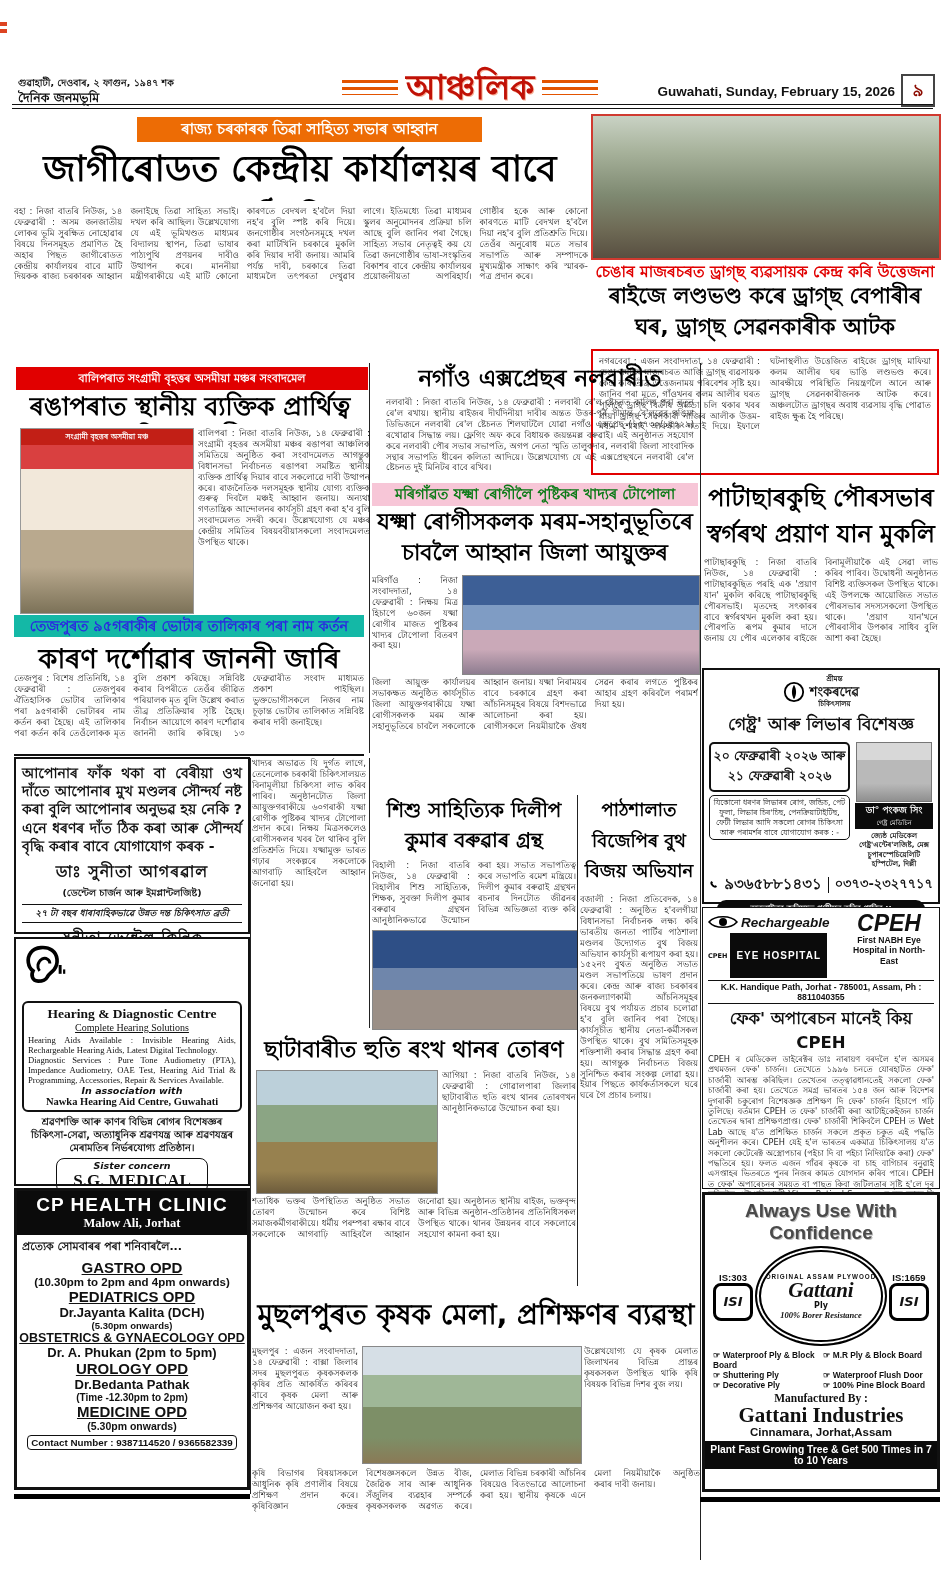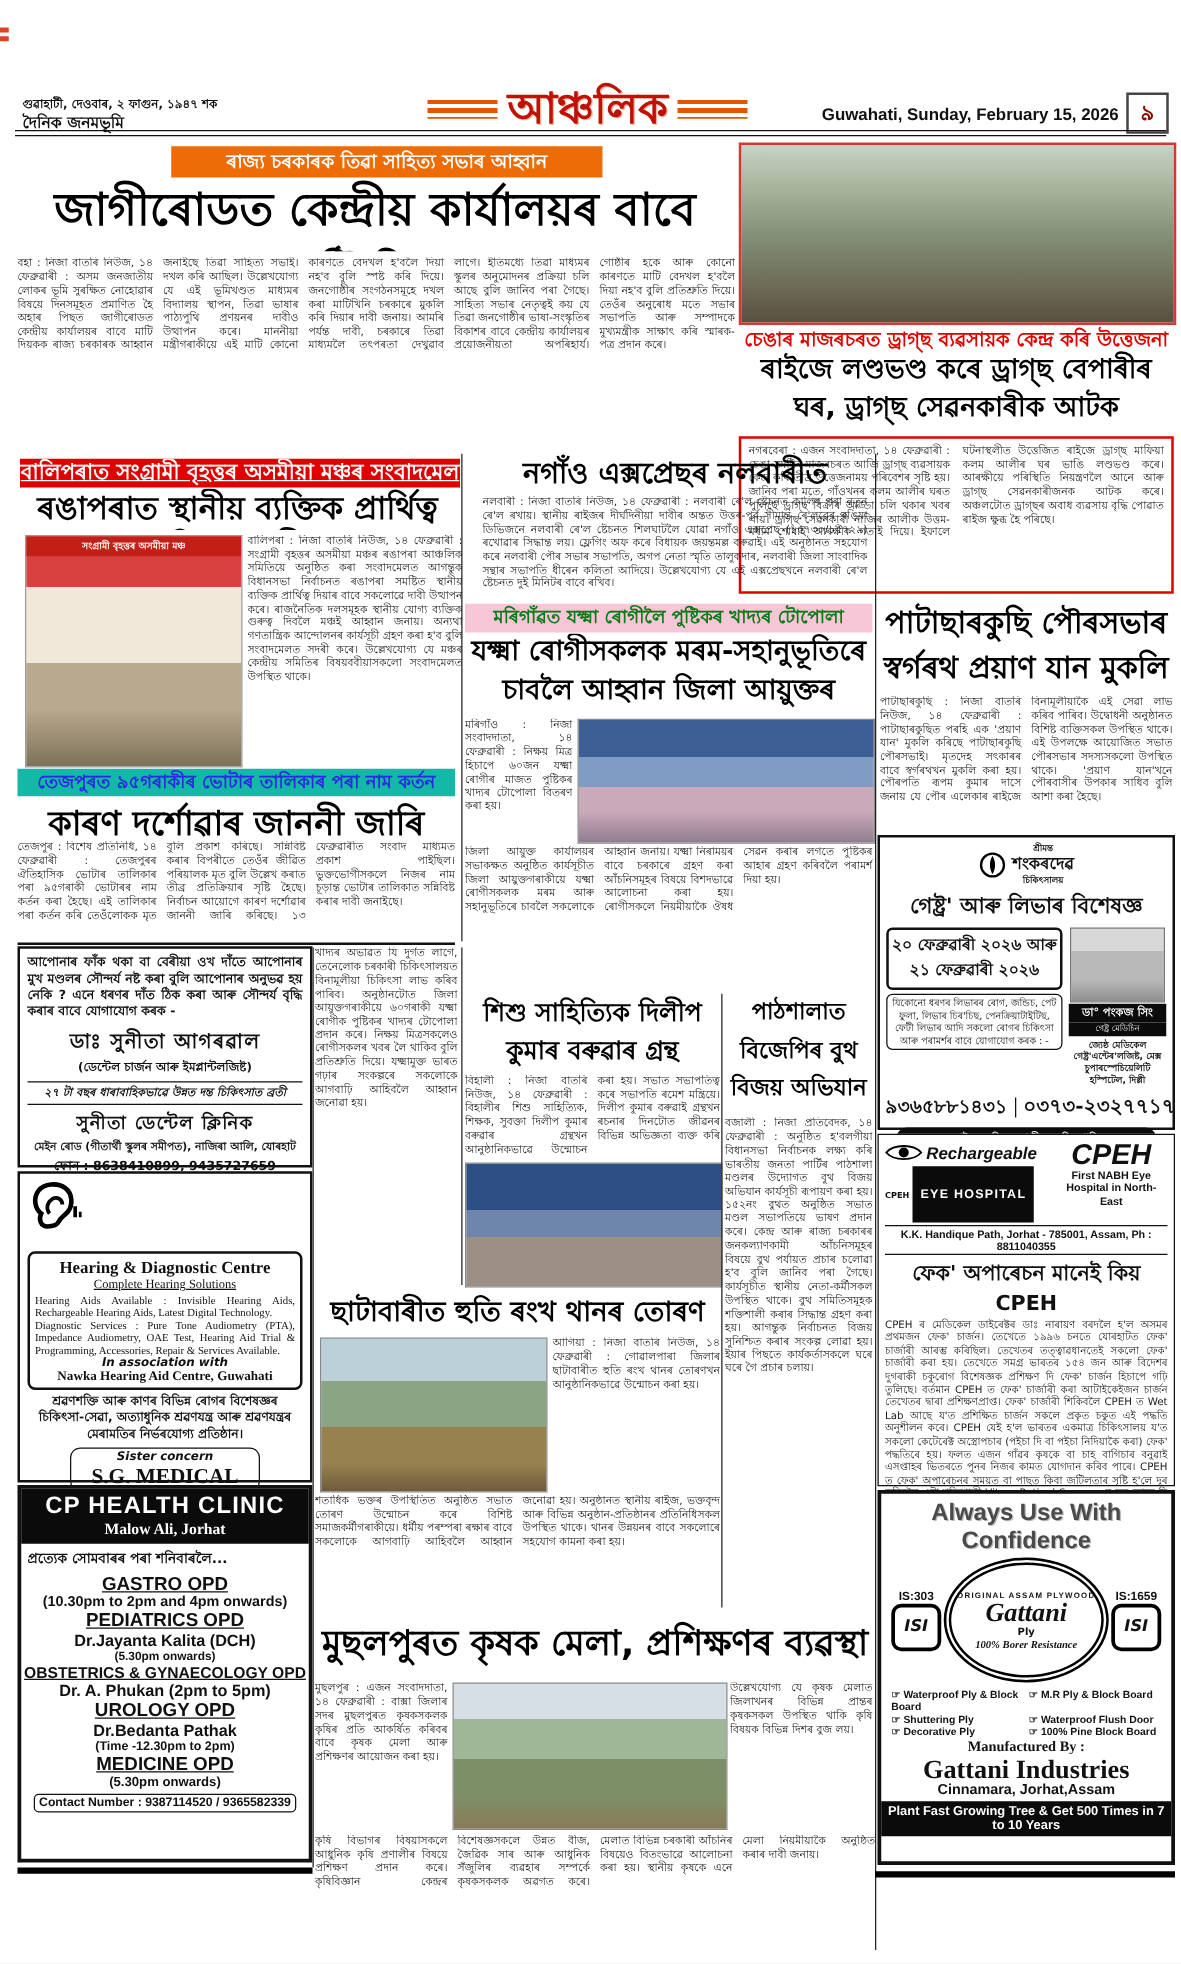--- a/index.html
+++ b/index.html
@@ -59,21 +59,21 @@
 
   <div class="abs kicker" style="left:137px;top:117px;width:345px;height:25px;line-height:25px;background:#ed6c05;color:#fff;font-size:15px;">ৰাজ্য চৰকাৰক তিৱা সাহিত্য সভাৰ আহ্বান</div>
   <div class="abs hl center" style="left:10px;top:143px;width:580px;height:58px;font-size:36px;line-height:1.45;">জাগীৰোডত কেন্দ্ৰীয় কাৰ্যালয়ৰ বাবে মাটি দিয়ক</div>
   <div class="abs txt" style="left:14px;top:206px;width:574px;height:150px;column-count:5;column-gap:8px;">বহা : নিজা বাতৰি নিউজ, ১৪ ফেব্ৰুৱাৰী : অসম জনজাতীয় লোকৰ ভূমি সুৰক্ষিত নোহোৱাৰ বিষয়ে দিনসমূহত প্ৰমাণিত হৈ অহাৰ পিছত জাগীৰোডত কেন্দ্ৰীয় কাৰ্যালয়ৰ বাবে মাটি দিয়কক ৰাজ্য চৰকাৰক আহ্বান জনাইছে তিৱা সাহিত্য সভাই। দখল কৰি আছিল। উল্লেখযোগ্য যে এই ভূমিখণ্ডত মাধ্যমৰ বিদ্যালয় স্থাপন, তিৱা ভাষাৰ পাঠ্যপুথি প্ৰণয়নৰ দাবীও উত্থাপন কৰে। মাননীয়া মন্ত্ৰীগৰাকীয়ে এই মাটি কোনো কাৰণতে বেদখল হ'বলৈ দিয়া নহ'ব বুলি স্পষ্ট কৰি দিয়ে। জনগোষ্ঠীৰ সংগঠনসমূহে দখল কৰা মাটিখিনি চৰকাৰে মুকলি কৰি দিয়াৰ দাবী জনায়। আমৰি পৰ্যন্ত দাবী, চৰকাৰে তিৱা মাধ্যমলৈ তৎপৰতা দেখুৱাব লাগে। ইতিমধ্যে তিৱা মাধ্যমৰ স্কুলৰ অনুমোদনৰ প্ৰক্ৰিয়া চলি আছে বুলি জানিব পৰা গৈছে। সাহিত্য সভাৰ নেতৃত্বই কয় যে তিৱা জনগোষ্ঠীৰ ভাষা-সংস্কৃতিৰ বিকাশৰ বাবে কেন্দ্ৰীয় কাৰ্যালয়ৰ প্ৰয়োজনীয়তা অপৰিহাৰ্য। গোষ্ঠীৰ হকে আৰু কোনো কাৰণতে মাটি বেদখল হ'বলৈ দিয়া নহ'ব বুলি প্ৰতিশ্ৰুতি দিয়ে। তেওঁৰ অনুৰোধ মতে সভাৰ সভাপতি আৰু সম্পাদকে মুখ্যমন্ত্ৰীক সাক্ষাৎ কৰি স্মাৰক-পত্ৰ প্ৰদান কৰে।</div>
 
   <div class="abs photo ph-crowd" style="left:591px;top:114px;width:346px;height:142px;border:2px solid #d03a30;"></div>
   <div class="abs kicker" style="left:591px;top:260px;width:348px;font-size:15.5px;color:#e10000;">চেঙাৰ মাজৰচৰত ড্ৰাগ্ছ ব্যৱসায়ক কেন্দ্ৰ কৰি উত্তেজনা</div>
   <div class="abs hl center" style="left:591px;top:280px;width:348px;height:64px;font-size:21.5px;line-height:1.45;">ৰাইজে লণ্ডভণ্ড কৰে ড্ৰাগ্ছ বেপাৰীৰ ঘৰ, ড্ৰাগ্ছ সেৱনকাৰীক আটক</div>
   <div class="abs txt" style="left:591px;top:349px;width:332px;height:112px;border:2px solid #e10000;padding:5px 6px;column-count:2;column-gap:10px;">নগৰবেৰা : এজন সংবাদদাতা, ১৪ ফেব্ৰুৱাৰী : চেঙা সমষ্টিৰ মাজৰচৰত আজি ড্ৰাগ্ছ ব্যৱসায়ক কেন্দ্ৰ কৰি তীব্ৰ উত্তেজনাময় পৰিবেশৰ সৃষ্টি হয়। জানিব পৰা মতে, গাঁওখনৰ কলম আলীৰ ঘৰত পুলিছে ড্ৰাগ্ছ বিক্ৰীৰ আড্ডা চলি থকাৰ খবৰ পায়। ড্ৰাগ্ছ সেৱনকাৰী নাজিৰ আলীক উত্তম-মধ্যম শোধাই আৰক্ষীক গতাই দিয়ে। ইফালে ঘটনাস্থলীত উত্তেজিত ৰাইজে ড্ৰাগ্ছ মাফিয়া কলম আলীৰ ঘৰ ভাঙি লণ্ডভণ্ড কৰে। আৰক্ষীয়ে পৰিস্থিতি নিয়ন্ত্ৰণলৈ আনে আৰু ড্ৰাগ্ছ সেৱনকাৰীজনক আটক কৰে। অঞ্চলটোত ড্ৰাগ্ছৰ অবাধ ব্যৱসায় বৃদ্ধি পোৱাত ৰাইজ ক্ষুব্ধ হৈ পৰিছে।</div>
 
-  <div class="abs kicker" style="left:16px;top:367px;width:352px;height:23px;line-height:23px;background:#e10000;color:#fff;font-size:17px;text-decoration:underline;">বালিপৰাত সংগ্ৰামী বৃহত্তৰ অসমীয়া মঞ্চৰ সংবাদমেল</div>
+  <div class="abs kicker" style="left:16px;top:367px;width:352px;height:23px;line-height:23px;background:#e10000;color:#fff;font-size:11px;">বালিপৰাত সংগ্ৰামী বৃহত্তৰ অসমীয়া মঞ্চৰ সংবাদমেল</div>
   <div class="abs hl center" style="left:8px;top:391px;width:364px;height:33px;font-size:25px;line-height:1.25;">ৰঙাপৰাত স্থানীয় ব্যক্তিক প্ৰাৰ্থিত্ব দিয়াৰ দাবী</div>
   <div class="abs photo ph-banner" style="left:20px;top:428px;width:172px;height:184px;border:1px solid #999;">
     <div class="banner-strip">সংগ্ৰামী বৃহত্তৰ অসমীয়া মঞ্চ</div>
   </div>
   <div class="abs txt" style="left:198px;top:428px;width:172px;height:184px;">বালিপৰা : নিজা বাতৰি নিউজ, ১৪ ফেব্ৰুৱাৰী : সংগ্ৰামী বৃহত্তৰ অসমীয়া মঞ্চৰ ৰঙাপৰা আঞ্চলিক সমিতিয়ে অনুষ্ঠিত কৰা সংবাদমেলত আগন্তুক বিধানসভা নিৰ্বাচনত ৰঙাপৰা সমষ্টিত স্থানীয় ব্যক্তিক প্ৰাৰ্থিত্ব দিয়াৰ বাবে সকলোৱে দাবী উত্থাপন কৰে। ৰাজনৈতিক দলসমূহক স্থানীয় যোগ্য ব্যক্তিক গুৰুত্ব দিবলৈ মঞ্চই আহ্বান জনায়। অন্যথা গণতান্ত্ৰিক আন্দোলনৰ কাৰ্যসূচী গ্ৰহণ কৰা হ'ব বুলি সংবাদমেলত সদৰী কৰে। উল্লেখযোগ্য যে মঞ্চৰ কেন্দ্ৰীয় সমিতিৰ বিষয়ববীয়াসকলো সংবাদমেলত উপস্থিত থাকে।</div>
 
   <div class="abs hl center" style="left:386px;top:360px;width:308px;height:33px;font-size:23px;">নগাঁও এক্সপ্ৰেছৰ নলবাৰীত ষ্টপেজ</div>
   <div class="abs txt" style="left:386px;top:397px;width:308px;height:83px;">নলবাৰী : নিজা বাতৰি নিউজ, ১৪ ফেব্ৰুৱাৰী : নলবাৰী ৰে'ল ষ্টেচনত কালিৰ পৰা নতুন ৰে'ল ৰখায়। স্থানীয় ৰাইজৰ দীৰ্ঘদিনীয়া দাবীৰ অন্তত উত্তৰ-পূৰ্ব সীমান্ত ৰে'লৱেৰ ৰঙিয়া ডিভিজনে নলবাৰী ৰে'ল ষ্টেচনত শিলঘাটলৈ যোৱা নগাঁও এক্সপ্ৰেছ (১৫৭৩০/১৫৭২৯) ৰখোৱাৰ সিদ্ধান্ত লয়। ফ্লেগিং অফ কৰে বিধায়ক জয়ন্তমল্ল বৰুৱাই। এই অনুষ্ঠানত সহযোগ কৰে নলবাৰী পৌৰ সভাৰ সভাপতি, অগপ নেতা স্মৃতি তালুকদাৰ, নলবাৰী জিলা সাংবাদিক সন্থাৰ সভাপতি ধীৰেন কলিতা আদিয়ে। উল্লেখযোগ্য যে এই এক্সপ্ৰেছখনে নলবাৰী ৰে'ল ষ্টেচনত দুই মিনিটৰ বাবে ৰখিব।</div>
 
   <div class="abs kicker" style="left:372px;top:483px;width:326px;height:23px;line-height:23px;background:#f7c6d7;color:#0b7a16;font-size:14.5px;">মৰিগাঁৱত যক্ষ্মা ৰোগীলৈ পুষ্টিকৰ খাদ্যৰ টোপোলা</div>
@@ -110,21 +110,21 @@
   <div class="abs txt" style="left:584px;top:1346px;width:114px;height:118px;">উল্লেখযোগ্য যে কৃষক মেলাত জিলাখনৰ বিভিন্ন প্ৰান্তৰ কৃষকসকল উপস্থিত থাকি কৃষি বিষয়ক বিভিন্ন দিশৰ বুজ লয়।</div>
   <div class="abs txt" style="left:252px;top:1468px;width:448px;height:86px;column-count:4;column-gap:8px;">কৃষি বিভাগৰ বিষয়াসকলে আধুনিক কৃষি প্ৰণালীৰ বিষয়ে প্ৰশিক্ষণ প্ৰদান কৰে। কৃষিবিজ্ঞান কেন্দ্ৰৰ বিশেষজ্ঞসকলে উন্নত বীজ, জৈৱিক সাৰ আৰু আধুনিক সঁজুলিৰ ব্যৱহাৰ সম্পৰ্কে কৃষকসকলক অৱগত কৰে। মেলাত বিভিন্ন চৰকাৰী আঁচনিৰ বিষয়েও বিতংভাৱে আলোচনা কৰা হয়। স্থানীয় কৃষকে এনে মেলা নিয়মীয়াকৈ অনুষ্ঠিত কৰাৰ দাবী জনায়।</div>
 
   <div class="abs vr" style="left:369px;top:363px;height:390px;"></div>
   <div class="abs vr" style="left:369px;top:758px;height:270px;"></div>
   <div class="abs vr" style="left:250px;top:758px;height:736px;"></div>
   <div class="abs vr" style="left:577px;top:795px;height:491px;"></div>
   <div class="abs vr" style="left:700px;top:363px;height:1197px;"></div>
 
   <div class="abs adbox" style="left:14px;top:757px;width:236px;height:177px;padding:5px 6px;">
-    <div style="font-size:10px;font-weight:700;text-align:justify;line-height:1.3;">আপোনাৰ ফাঁক থকা বা বেৰীয়া ওখ দাঁতে আপোনাৰ মুখ মণ্ডলৰ সৌন্দৰ্য নষ্ট কৰা বুলি আপোনাৰ অনুভৱ হয় নেকি ? এনে ধৰণৰ দাঁত ঠিক কৰা আৰু সৌন্দৰ্য বৃদ্ধি কৰাৰ বাবে যোগাযোগ কৰক -</div>
+    <div style="font-size:14px;font-weight:700;text-align:justify;line-height:1.3;">আপোনাৰ ফাঁক থকা বা বেৰীয়া ওখ দাঁতে আপোনাৰ মুখ মণ্ডলৰ সৌন্দৰ্য নষ্ট কৰা বুলি আপোনাৰ অনুভৱ হয় নেকি ? এনে ধৰণৰ দাঁত ঠিক কৰা আৰু সৌন্দৰ্য বৃদ্ধি কৰাৰ বাবে যোগাযোগ কৰক -</div>
     <div class="center" style="font-size:16px;font-weight:800;letter-spacing:1px;margin-top:4px;">ডাঃ সুনীতা আগৰৱাল</div>
     <div class="center" style="font-size:9.5px;font-weight:700;">(ডেন্টেল চাৰ্জন আৰু ইমপ্লান্টলজিষ্ট)</div>
     <div class="center" style="font-size:9px;font-weight:700;font-style:italic;border-top:1px solid #111;border-bottom:1px solid #111;margin:3px 0;padding:1px 0;">২৭ টা বছৰ ধাৰাবাহিকভাৱে উন্নত দন্ত চিকিৎসাত ব্ৰতী</div>
     <div class="center" style="font-size:14.5px;font-weight:800;letter-spacing:1px;">সুনীতা ডেন্টেল ক্লিনিক</div>
     <div class="center" style="font-size:8.6px;font-weight:700;">মেইন ৰোড (গীতাৰ্থী স্কুলৰ সমীপত), নাজিৰা আলি, যোৰহাট</div>
     <div class="center" style="font-size:10px;font-weight:800;">ফোন : 8638410899, 9435727659</div>
   </div>
 
   <div class="abs adbox" style="left:14px;top:937px;width:236px;height:249px;padding:4px 6px;">
     <div style="display:flex;align-items:center;gap:4px;">
@@ -201,21 +201,21 @@
         <div class="blackbar center" style="font-size:6.5px;">গেষ্ট্ৰ মেডিচিন</div>
         <div class="center" style="font-size:7.2px;font-weight:700;margin-top:2px;line-height:1.3;">জ্যেষ্ঠ মেডিকেল গেষ্ট্ৰ'এন্টেৰ'লজিষ্ট, মেক্স চুপাৰস্পেচিয়েলিটি হস্পিটেল, দিল্লী</div>
       </div>
     </div>
     <div style="display:flex;align-items:center;justify-content:center;gap:6px;margin-top:4px;">
       <svg width="15" height="15" viewBox="0 0 24 24">
           <path d="M5 4 C3 6 3 10 6 14 C9 18 14 21 18 20 C20 19.5 21 18 20 16 L17 14 L14.5 15.5 C12 14 10 12 8.8 9.5 L10.3 7 L8 4 C7 3 6 3 5 4 Z" fill="#000"></path>
         </svg>
       <span style="font-size:15px;font-weight:800;">৯৩৬৫৮৮১৪৩১</span>
       <span style="border-left:1.5px solid #111;height:16px;"></span>
-      <span style="font-size:16px;font-weight:800;">০৩৭৩-২৩২৭৭১৭</span>
+      <span style="font-size:13px;font-weight:800;">০৩৭৩-২৩২৭৭১৭</span>
     </div>
     <div class="blackbar center" style="font-size:8px;font-weight:700;border-radius:9px;margin:3px 8px 0;padding:2px 0;">অনলাইনৰ জৰিয়তে পঞ্জীয়ন কৰিব পাৰিব :: www.sshri.com</div>
     <div style="display:flex;align-items:center;justify-content:center;gap:5px;border-top:2px solid #111;margin-top:4px;padding-top:2px;">
       <svg class="pin" viewBox="0 0 24 30">
           <path d="M12 1 C6 1 2 6 2 11 C2 19 12 29 12 29 C12 29 22 19 22 11 C22 6 18 1 12 1 Z" fill="#000"></path>
           <circle cx="12" cy="11" r="4.5" fill="#fff"></circle>
         </svg>
       <span style="font-size:13px;font-weight:800;">শ্ৰীমন্ত শংকৰদেৱ চিকিৎসালয়</span>
     </div>
     <div class="center" style="font-size:8.5px;font-weight:700;">মানকটা পথ, ডিব্ৰুগড়</div>

